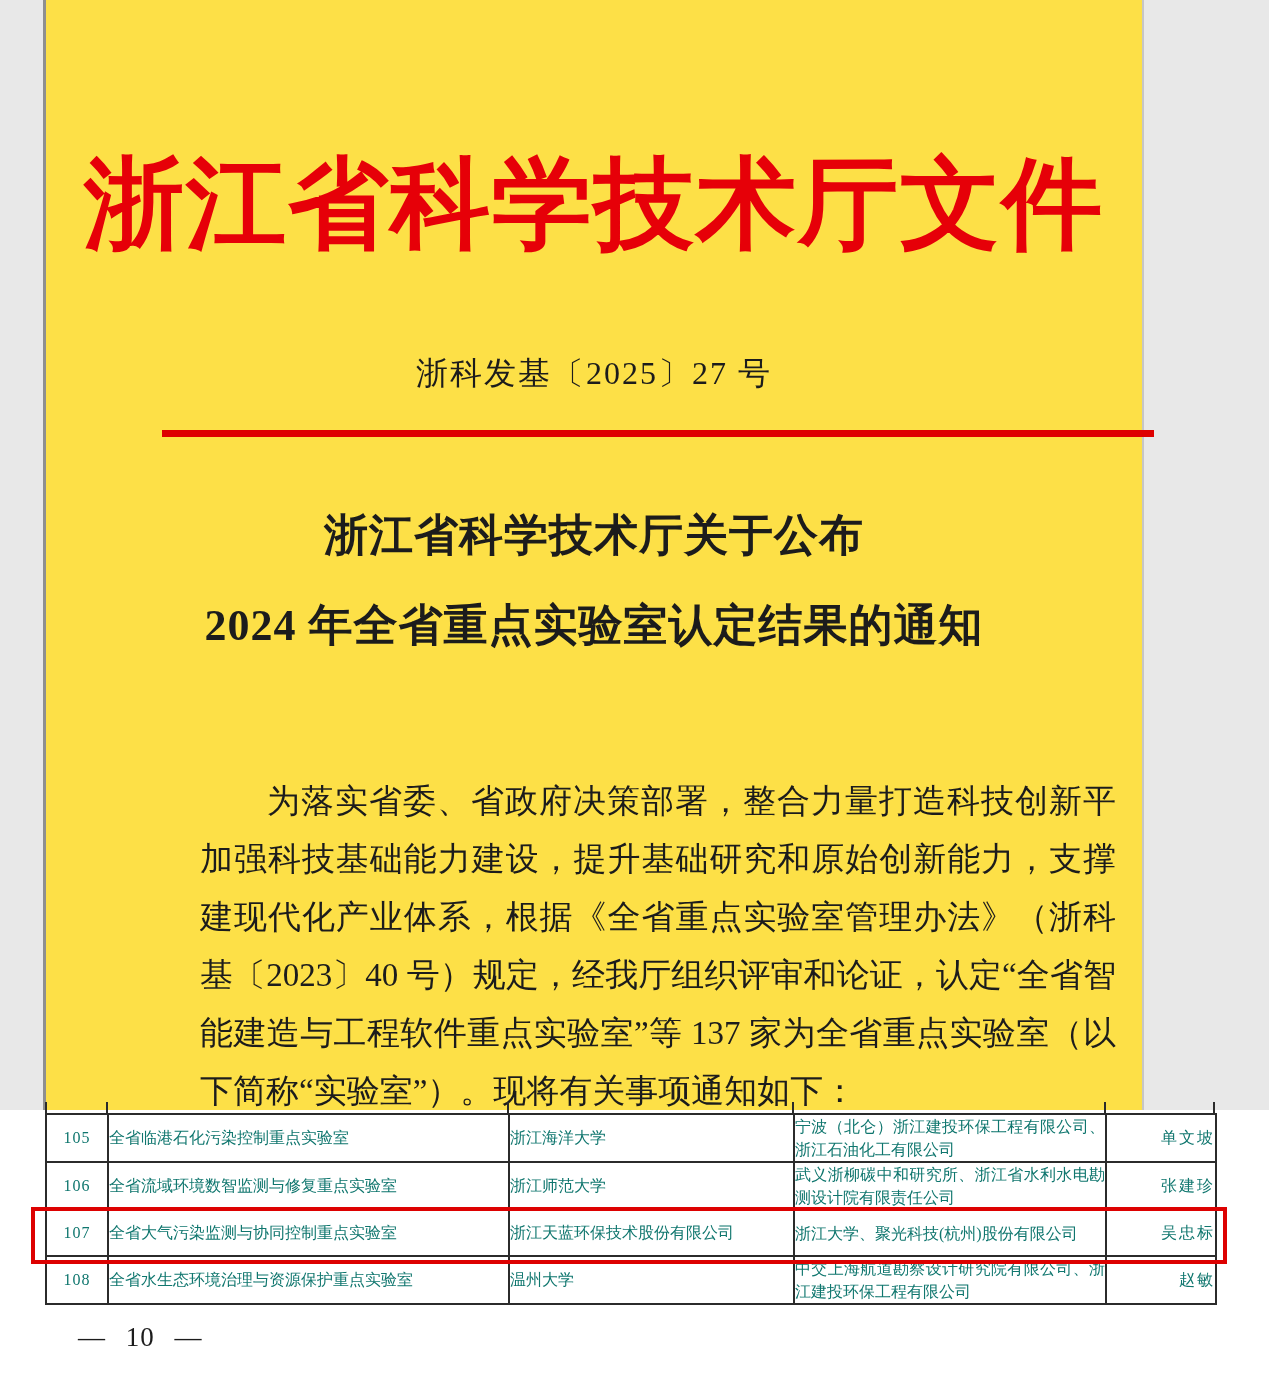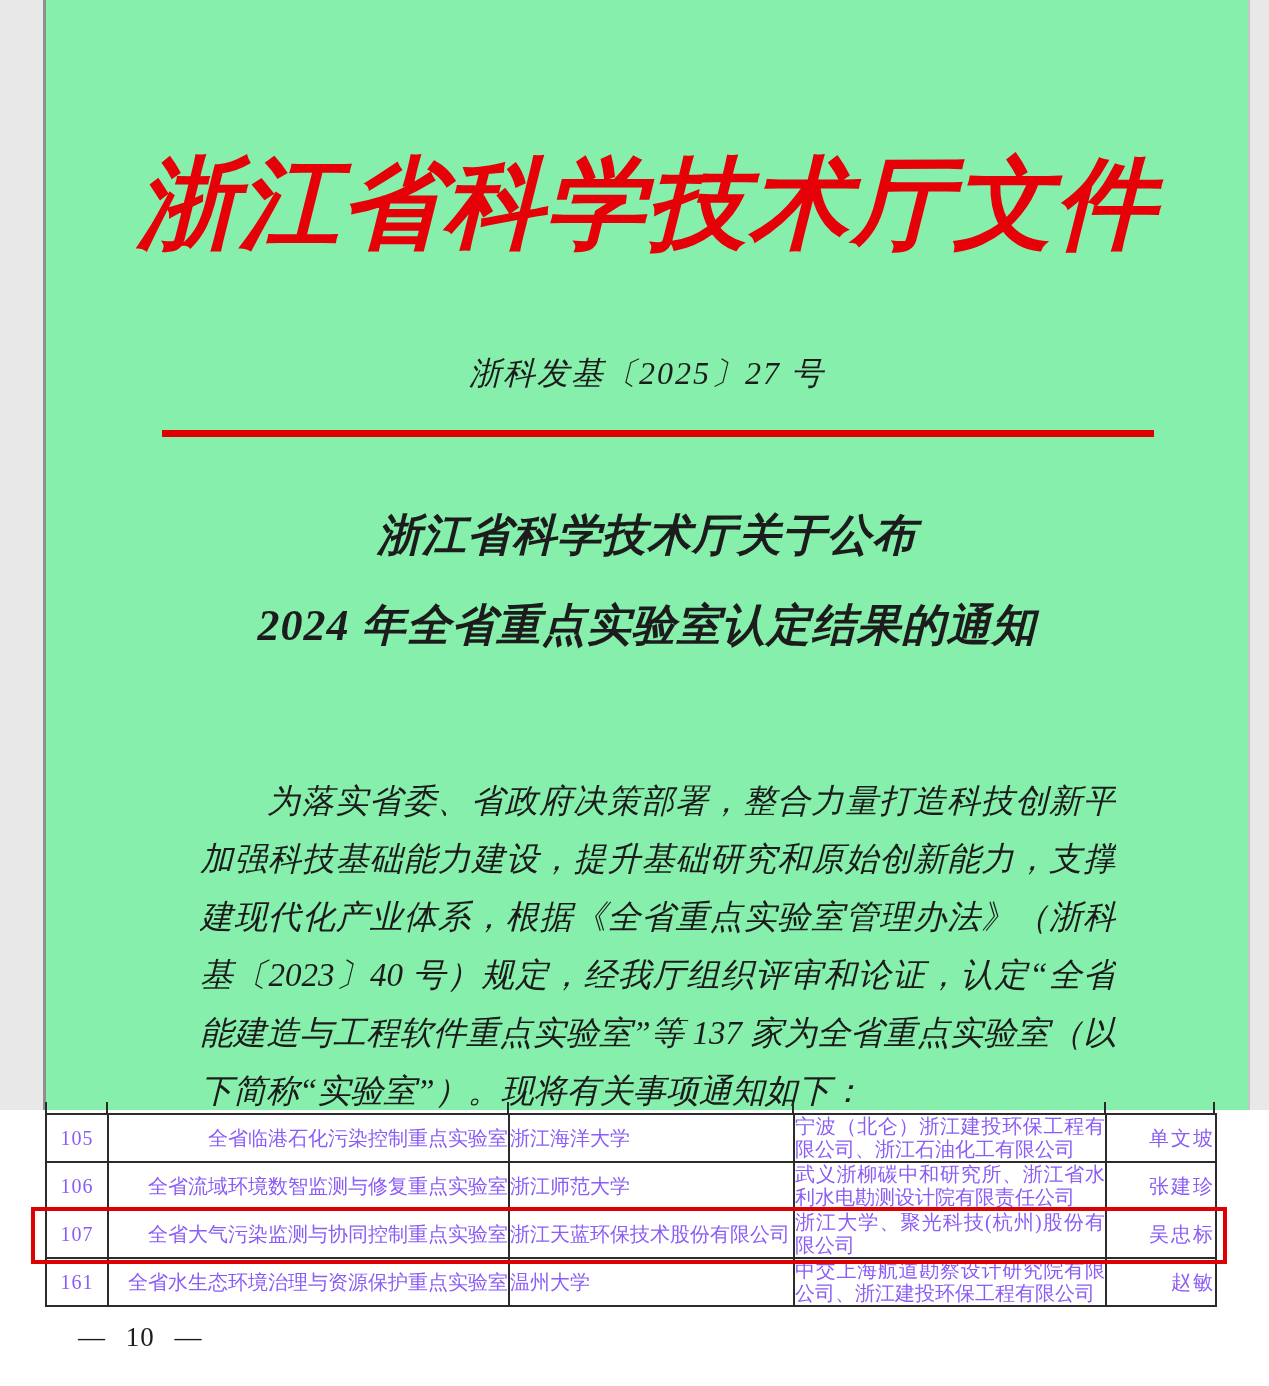--- a/index.html
+++ b/index.html
@@ -3,22 +3,22 @@
 <meta charset="utf-8">
 <style>
   html,body{margin:0;padding:0;background:#ffffff;}
   .stage{
     position:relative;width:1269px;height:1386px;overflow:hidden;background:#ffffff;
     font-family:"Liberation Serif","DejaVu Serif",serif;color:#1c1c1c;
   }
   
   .viewer-top{position:absolute;left:0;top:0;width:1269px;height:1110px;background:#e8e8e8;}
   .sheet{
-    position:absolute;left:43px;top:0;width:1207px;height:1110px;background:#86efac;
-    border-left:3px solid #8f8f8f;border-right:2px solid #c6c6c6;box-sizing:border-box;font-style:italic;
+    position:absolute;left:43px;top:0;width:1101px;height:1110px;background:#fde047;
+    border-left:3px solid #8f8f8f;border-right:2px solid #c6c6c6;box-sizing:border-box;
   }
   .letterhead-title{
     position:absolute;top:138px;left:0;width:100%;text-align:center;
     font-size:100px;font-weight:700;color:#e60008;letter-spacing:2px;white-space:nowrap;
   }
   .doc-number{
     position:absolute;top:352px;left:0;width:100%;text-align:center;
     font-size:32px;letter-spacing:2px;
   }
   .red-rule{position:absolute;top:430px;left:116px;width:992px;height:7px;background:#de0000;}
@@ -26,24 +26,24 @@
   .notice-l1{top:506px;}
   .notice-l2{top:596px;}
   .salutation{position:absolute;left:154px;top:718px;font-size:33px;}
   .body-block{position:absolute;left:154px;top:772px;width:916px;font-size:33px;}
   .bline{line-height:58px;height:58px;overflow:hidden;}
   .jlast{text-align:justify;text-align-last:justify;}
   .indent{text-indent:67px;}
   
   .table-wrap{position:absolute;left:45px;top:1113px;}
   .stub{position:absolute;top:-11px;width:2px;height:11px;background:#2b2b2b;}
-  table.results{border-collapse:collapse;table-layout:fixed;width:1170px;font-size:20px;color:#8b5cf6;}
+  table.results{border-collapse:collapse;table-layout:fixed;width:1170px;font-size:16px;color:#0f766e;}
   table.results td{border:2px solid #2b2b2b;height:44px;padding:0;vertical-align:middle;}
   td.c-no{text-align:center;letter-spacing:1px;}
-  td.c-lab{padding-left:13px;text-align:right;}
+  td.c-lab{padding-left:13px;}
   td.c-inst{padding-left:13px;}
   td.c-part{padding:2px 4px 2px 8px;line-height:23px;text-align:justify;}
   td.c-dir{text-align:right;letter-spacing:2px;}
   .highlight-box{
     position:absolute;left:31px;top:1207px;width:1196px;height:57px;
     border:4px solid #dd0101;box-sizing:border-box;z-index:5;background:transparent;
   }
   .page-number{position:absolute;left:78px;top:1322px;font-size:27px;word-spacing:12px;letter-spacing:1px;}
 </style>
 </head>
@@ -108,21 +108,21 @@
         <td class="c-dir">张建珍</td>
       </tr>
       <tr>
         <td class="c-no">107</td>
         <td class="c-lab">全省大气污染监测与协同控制重点实验室</td>
         <td class="c-inst">浙江天蓝环保技术股份有限公司</td>
         <td class="c-part">浙江大学、聚光科技(杭州)股份有限公司</td>
         <td class="c-dir">吴忠标</td>
       </tr>
       <tr>
-        <td class="c-no">161</td>
+        <td class="c-no">108</td>
         <td class="c-lab">全省水生态环境治理与资源保护重点实验室</td>
         <td class="c-inst">温州大学</td>
         <td class="c-part">中交上海航道勘察设计研究院有限公司、浙江建投环保工程有限公司</td>
         <td class="c-dir">赵敏</td>
       </tr>
     </tbody>
       </table>
   </div>
 
   <div class="highlight-box"></div>

